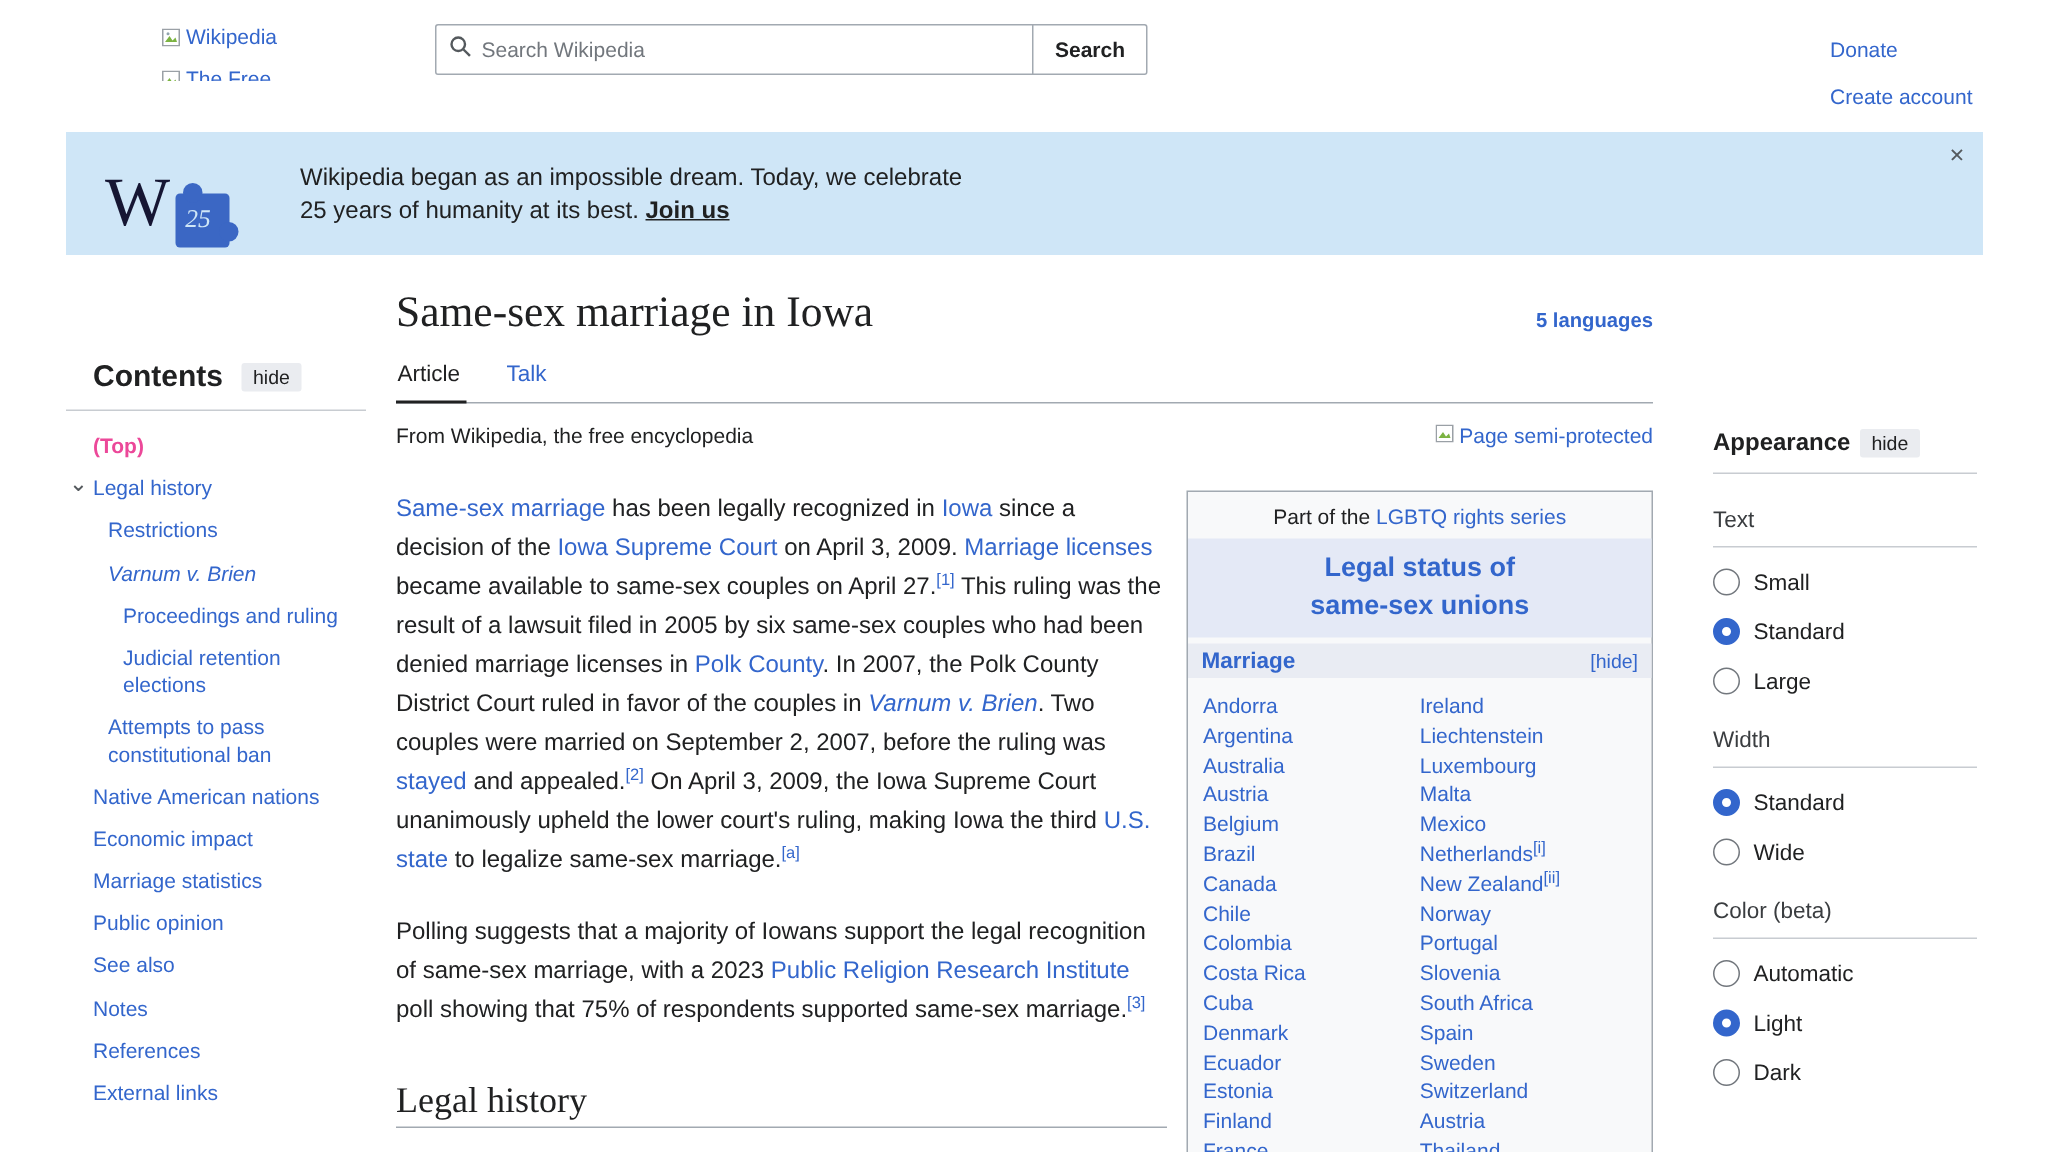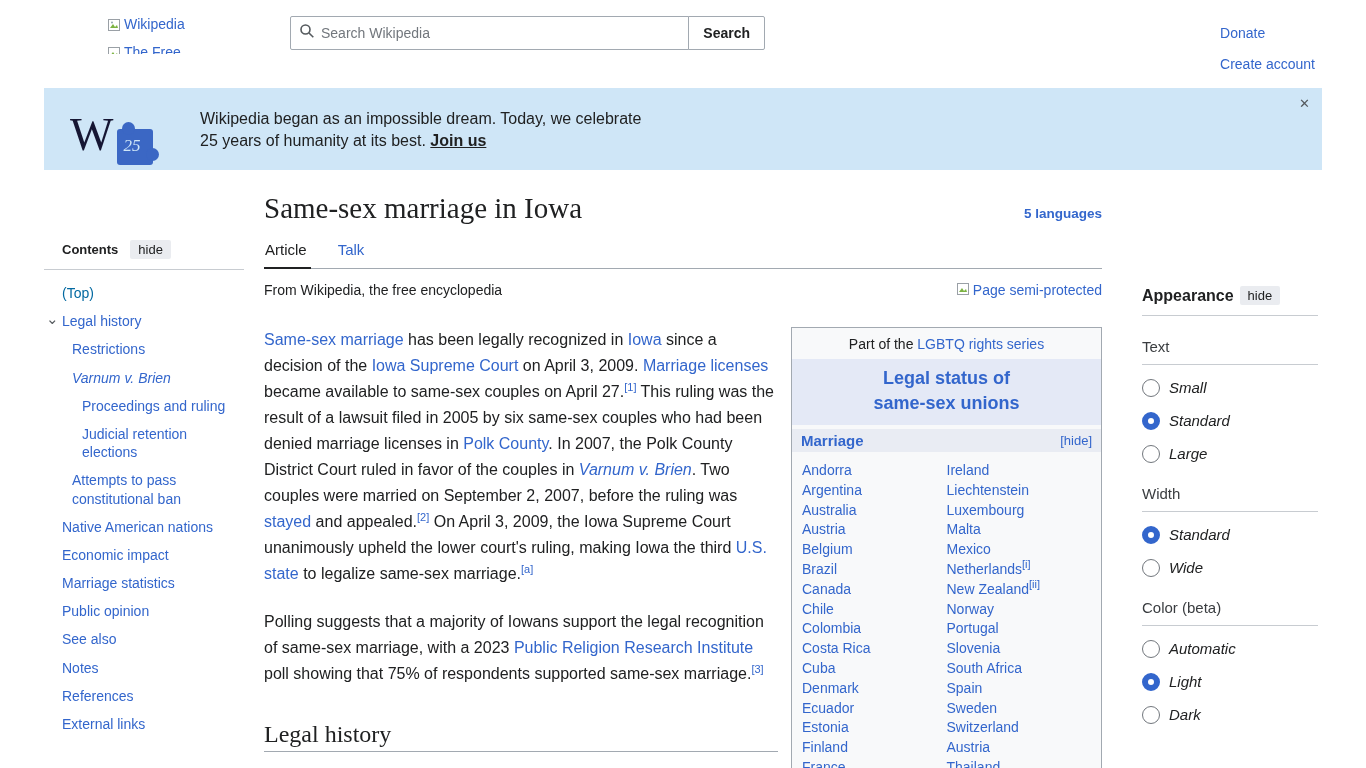--- a/index.html
+++ b/index.html
@@ -29,24 +29,24 @@
   .puzzle::before { content:""; position:absolute; width:13px; height:13px; border-radius:50%; background:#3b67c4; top:-7px; left:5px; }
   .puzzle::after { content:""; position:absolute; width:13px; height:13px; border-radius:50%; background:#3b67c4; right:-6px; bottom:4px; }
   .puzzle span { position:absolute; left:6px; top:7px; font-family:"Liberation Serif", serif; font-style:italic; font-size:17px; color:#cfe6f7; }
   .banner-text { position:absolute; left:156px; top:20px; font-size:16px; line-height:21.5px; color:#202122; }
   .banner-text .join { color:#202122; font-weight:bold; text-decoration:underline; cursor:pointer; }
   .banner-close { position:absolute; right:12px; top:8px; font-size:13px; color:#54595d; cursor:pointer; }
 
   
   .toc { position:absolute; left:44px; top:240px; width:200px; }
   .toc-head { display:flex; align-items:center; gap:12px; padding-left:18px; padding-bottom:10px; border-bottom:1px solid #c8ccd1; margin-bottom:14px; }
-  .toc-title { font-size:13px; font-weight:bold; }
+  .toc-title { font-size:20px; font-weight:bold; }
   .hide-pill { background:#eaecf0; color:#202122; font-size:13px; padding:2px 8px; border:0; border-radius:2px; font-family:inherit; cursor:pointer; }
   .toc-item { position:relative; padding-left:18px; margin-bottom:10px; font-size:14px; line-height:1.3; color:var(--accent,#3366cc); cursor:pointer; }
-  .toc-item.top { color:#0369a1; font-weight:normal;margin-top:12px; }
+  .toc-item.top { color:#ec4899; font-weight:bold;margin-top:12px; }
   .toc-item.l2 { padding-left:28px; }
   .toc-item.l3 { padding-left:38px; }
   .toc-item.it .toc-label { font-style:italic; }
   .toc-item .chev { position:absolute; left:2px; top:-3px; color:#54595d; font-size:15px; }
 
   
   .main { position:absolute; left:264px; top:192px; width:838px; }
   .title-row { display:flex; justify-content:space-between; align-items:flex-end;gap:36px; }
   h1.page-title { font-family:"Liberation Serif", serif; font-weight:normal; font-size:29px; color:#202122; }
   .languages { font-size:13.5px; font-weight:bold; padding-bottom:4px; }
@@ -76,21 +76,21 @@
   .ib-cols { display:flex; padding:7px 10px 10px; }
   .ib-col { width:50%; }
   .country { line-height:19.8px; white-space:nowrap; }
 
   
   .appearance { position:absolute; left:1142px; top:240px; width:176px; }
   .ap-head { display:flex; align-items:center; gap:6px; padding-bottom:10px; border-bottom:1px solid #c8ccd1;margin-top:46px; }
   .ap-title { font-size:16px; font-weight:bold; }
   .ap-label { font-size:15px; color:#3a3d40; margin-top:22px; padding-bottom:9px; border-bottom:1px solid #c8ccd1; }
   .ap-options { margin-top:14px; }
-  .opt { display:flex; align-items:flex-start; gap:9px; margin-bottom:15px; font-size:15px; cursor:pointer;font-style:italic; }
+  .opt { display:flex; align-items:flex-end; gap:9px; margin-bottom:15px; font-size:15px; cursor:pointer; }
   .radio { width:18px; height:18px; border:1px solid #72777d; border-radius:50%; background:#fff; flex:0 0 auto; }
   .opt.checked .radio { border:6px solid var(--accent,#3366cc); }
 
   .brok { display:inline-block; }
 </style>
 </head>
 <body>
 
 <div id="page">
 

